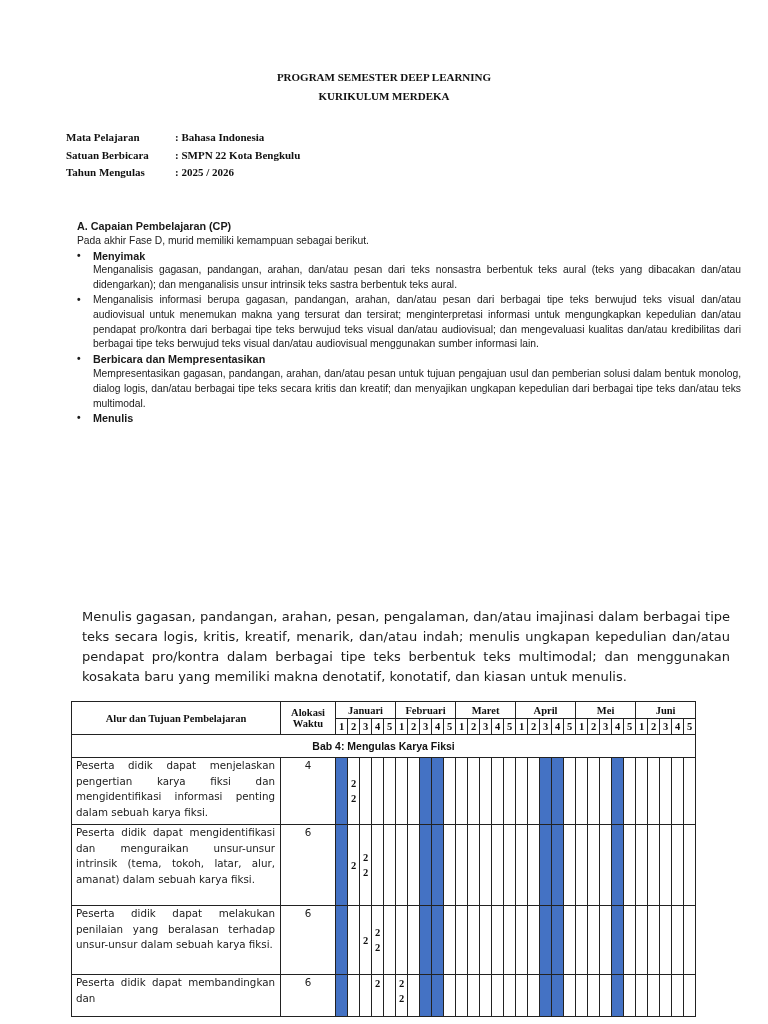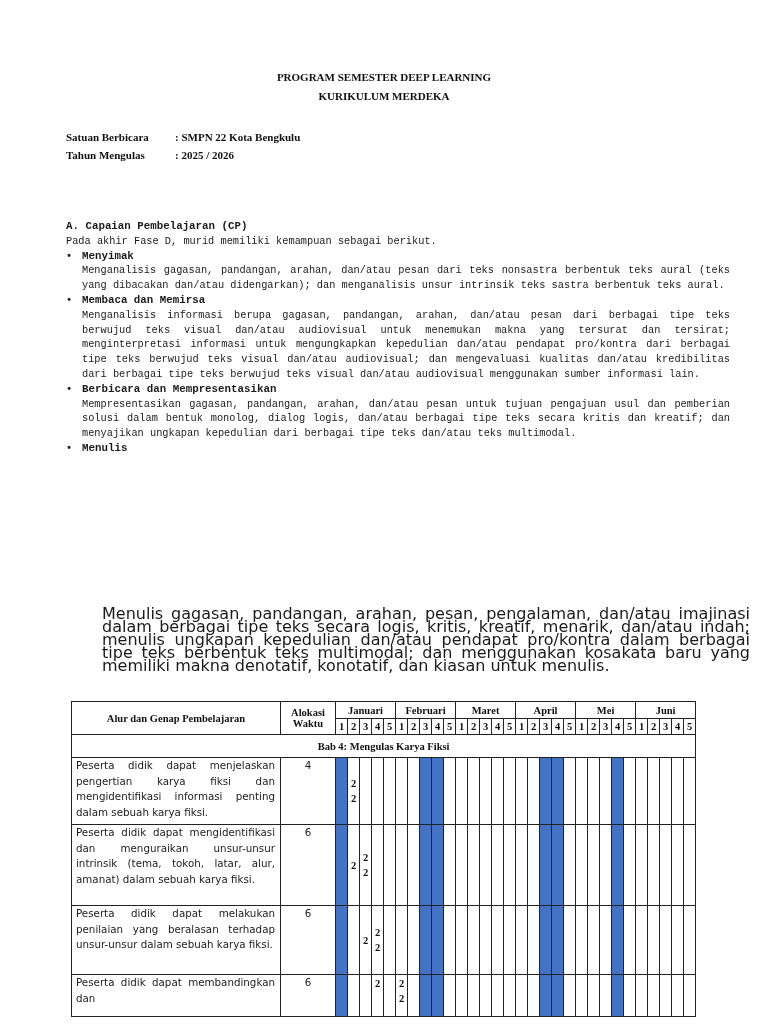--- a/index.html
+++ b/index.html
@@ -10,41 +10,41 @@
            font-family: "Liberation Serif", serif; font-weight: bold; font-size: 11px; color: #111; }
   .title.t1 { top: 71px; }
   .title.t2 { top: 90px; }
 
   .info { position: absolute; left: 66px; top: 129px; font-family: "Liberation Serif", serif;
           font-weight: bold; font-size: 11px; color: #111; }
   .info-row { height: 17.5px; line-height: 17.5px; white-space: nowrap; position: relative; }
   .info-label { display: inline-block; width: 109px; }
   .info-value { display: inline-block; }
 
-  .cp { position: absolute; left: 66px; top: 219px; width: 664px;
-        font-family: Liberation Mono, monospace; font-size: 10.3px; line-height: 14.8px; color: #1a1a1a; }
+  .cp { position: absolute; left: 77px; top: 219px; width: 664px;
+        font-family: Liberation Sans, sans-serif; font-size: 10.3px; line-height: 14.8px; color: #1a1a1a; }
   .cp-heading { font-weight: bold; font-size: 10.8px; }
   .cp-intro { }
   .cp-list { list-style: none; margin: 0; padding: 0; }
   .cp-item { position: relative; padding-left: 16px; }
   .cp-item .bullet { position: absolute; left: 0; top: 0; font-weight: bold; }
   .cp-item .item-title { font-weight: bold; font-size: 10.8px; }
   .cp-item .item-desc { text-align: justify; }
 
   .menulis-desc { position: absolute; left: 82px; top: 607px; width: 648px; text-align: justify;
-                  font-family: "DejaVu Sans", sans-serif; font-size: 16px; line-height: 13px; color: #1a1a1a; margin-left: 20px; }
+                  font-family: "DejaVu Sans", sans-serif; font-size: 13px; line-height: 20px; color: #1a1a1a; }
 
   table.plan { position: absolute; left: 71px; top: 701px; border-collapse: collapse;
                table-layout: fixed; width: 624px; }
   table.plan td, table.plan th { border: 1px solid #222; padding: 0; }
   .plan .hdr { font-family: "Liberation Serif", serif; font-weight: bold; font-size: 10.5px;
                text-align: center; vertical-align: middle; color: #111; }
   .plan .month { height: 17px; }
   .plan .week { height: 16px; font-size: 10.5px; }
-  .plan .chapter { font-family: Liberation Serif, serif; font-weight: bold; font-size: 10.5px;
+  .plan .chapter { font-family: Liberation Sans, sans-serif; font-weight: bold; font-size: 10.5px;
                    text-align: center; height: 22px; color: #111; }
   .plan .desc { font-family: "DejaVu Sans", sans-serif; font-size: 10.3px; line-height: 15.5px;
                 text-align: justify; vertical-align: top; padding: 0 5px 0 4px; color: #1a1a1a; }
   .plan .alok { font-family: "DejaVu Sans", sans-serif; font-size: 10.3px; text-align: center;
                 vertical-align: top; line-height: 15px; color: #1a1a1a; }
   .plan .wk { font-family: "Liberation Serif", serif; font-weight: bold; font-size: 10.5px;
               text-align: center; vertical-align: middle; color: #111; line-height: 15px; }
   .plan .wk.blue { background: #4472C4; }
   .plan .wk.topv { vertical-align: top; padding-top: 1px; }
   .stack { display: block; }
@@ -55,39 +55,41 @@
 </style>
 </head>
 <body>
 
 <div class="page">
   <div class="title t1">PROGRAM SEMESTER DEEP LEARNING</div>
   <div class="title t2">KURIKULUM MERDEKA</div>
 
   <div class="info">
     <div class="info-row">
+      <span class="info-label">Mata Pelajaran</span><span class="info-value">: Bahasa Indonesia</span>
+    </div>
+    <div class="info-row">
       <span class="info-label">Satuan Berbicara</span><span class="info-value">: SMPN 22 Kota Bengkulu</span>
     </div>
     <div class="info-row">
       <span class="info-label">Tahun Mengulas</span><span class="info-value">: 2025 / 2026</span>
     </div>
   </div>
 
   <div class="cp">
     <div class="cp-heading">A. Capaian Pembelajaran (CP)</div>
     <div class="cp-intro">Pada akhir Fase D, murid memiliki kemampuan sebagai berikut.</div>
     <ul class="cp-list">
       <li class="cp-item">
         <span class="bullet">•</span>
         <div class="item-title">Menyimak</div>
         <div class="item-desc">Menganalisis gagasan, pandangan, arahan, dan/atau pesan dari teks nonsastra berbentuk teks aural (teks yang dibacakan dan/atau didengarkan); dan menganalisis unsur intrinsik teks sastra berbentuk teks aural.</div>
       </li>
       <li class="cp-item">
         <span class="bullet">•</span>
-        <div class="item-title">Membaca dan Memirsa</div>
         <div class="item-desc">Menganalisis informasi berupa gagasan, pandangan, arahan, dan/atau pesan dari berbagai tipe teks berwujud teks visual dan/atau audiovisual untuk menemukan makna yang tersurat dan tersirat; menginterpretasi informasi untuk mengungkapkan kepedulian dan/atau pendapat pro/kontra dari berbagai tipe teks berwujud teks visual dan/atau audiovisual; dan mengevaluasi kualitas dan/atau kredibilitas dari berbagai tipe teks berwujud teks visual dan/atau audiovisual menggunakan sumber informasi lain.</div>
       </li>
       <li class="cp-item">
         <span class="bullet">•</span>
         <div class="item-title">Berbicara dan Mempresentasikan</div>
         <div class="item-desc">Mempresentasikan gagasan, pandangan, arahan, dan/atau pesan untuk tujuan pengajuan usul dan pemberian solusi dalam bentuk monolog, dialog logis, dan/atau berbagai tipe teks secara kritis dan kreatif; dan menyajikan ungkapan kepedulian dari berbagai tipe teks dan/atau teks multimodal.</div>
       </li>
       <li class="cp-item">
         <span class="bullet">•</span>
         <div class="item-title">Menulis</div>
@@ -127,21 +129,21 @@
         <col style="width: 12px;">
         <col style="width: 12px;">
         <col style="width: 12px;">
         <col style="width: 12px;">
         <col style="width: 12px;">
         <col style="width: 12px;">
         <col style="width: 12px;">
       </colgroup>
     <thead>
       <tr class="month" id="month-row">
-        <th class="hdr" rowspan="2">Alur dan Genap Pembelajaran</th>
+        <th class="hdr" rowspan="2">Alur dan Tujuan Pembelajaran</th>
         <th class="hdr" rowspan="2">
           <span class="stack">Alokasi</span>
           <span class="stack">Waktu</span>
         </th>
       <th class="hdr" colspan="5">Januari</th>
           <th class="hdr" colspan="5">Februari</th>
           <th class="hdr" colspan="5">Maret</th>
           <th class="hdr" colspan="5">April</th>
           <th class="hdr" colspan="5">Mei</th>
           <th class="hdr" colspan="5">Juni</th>

